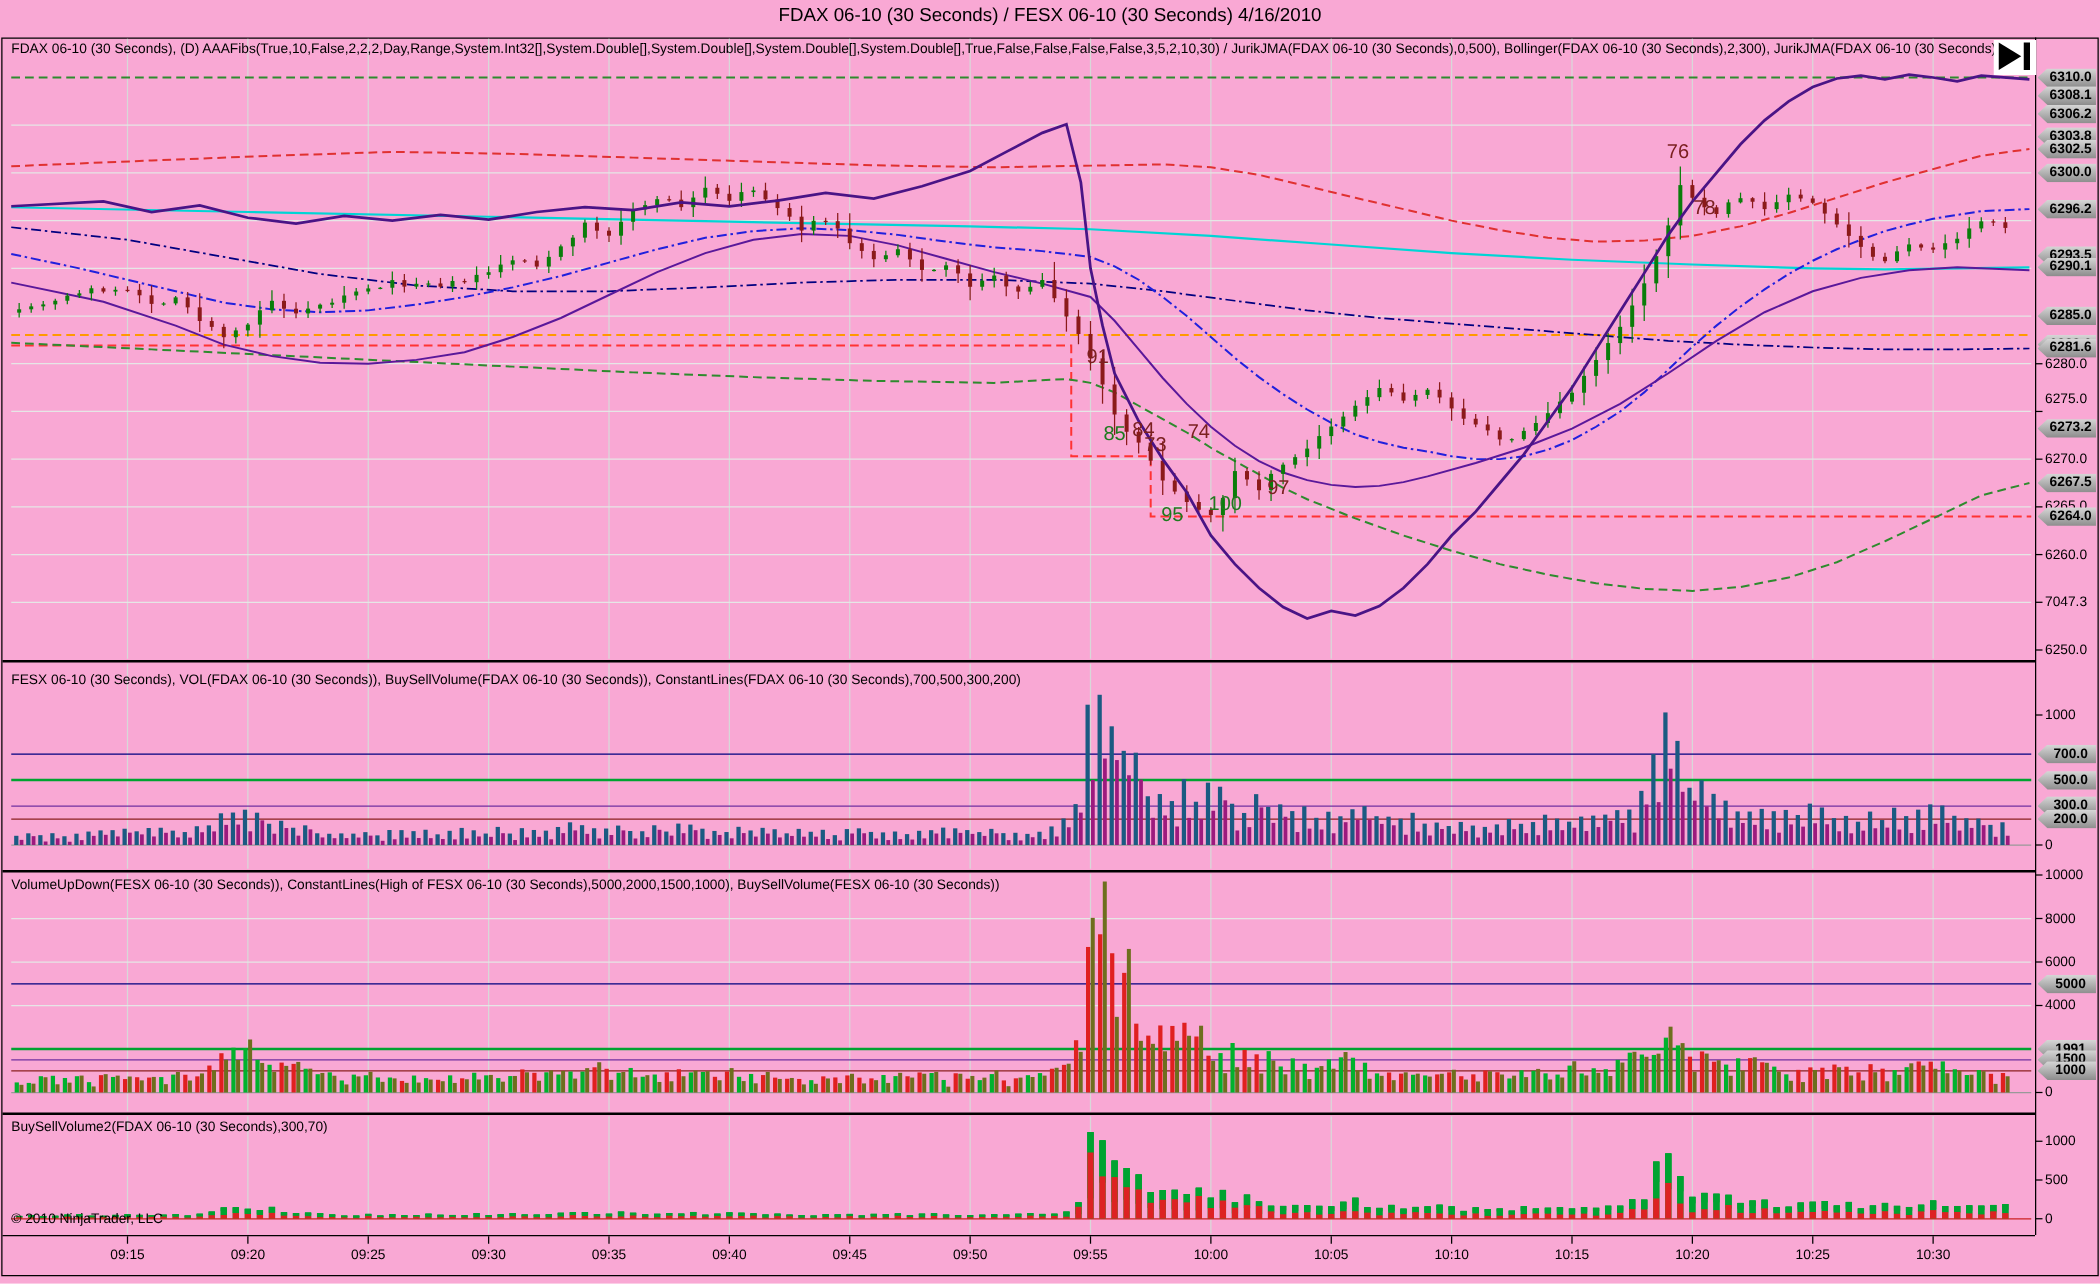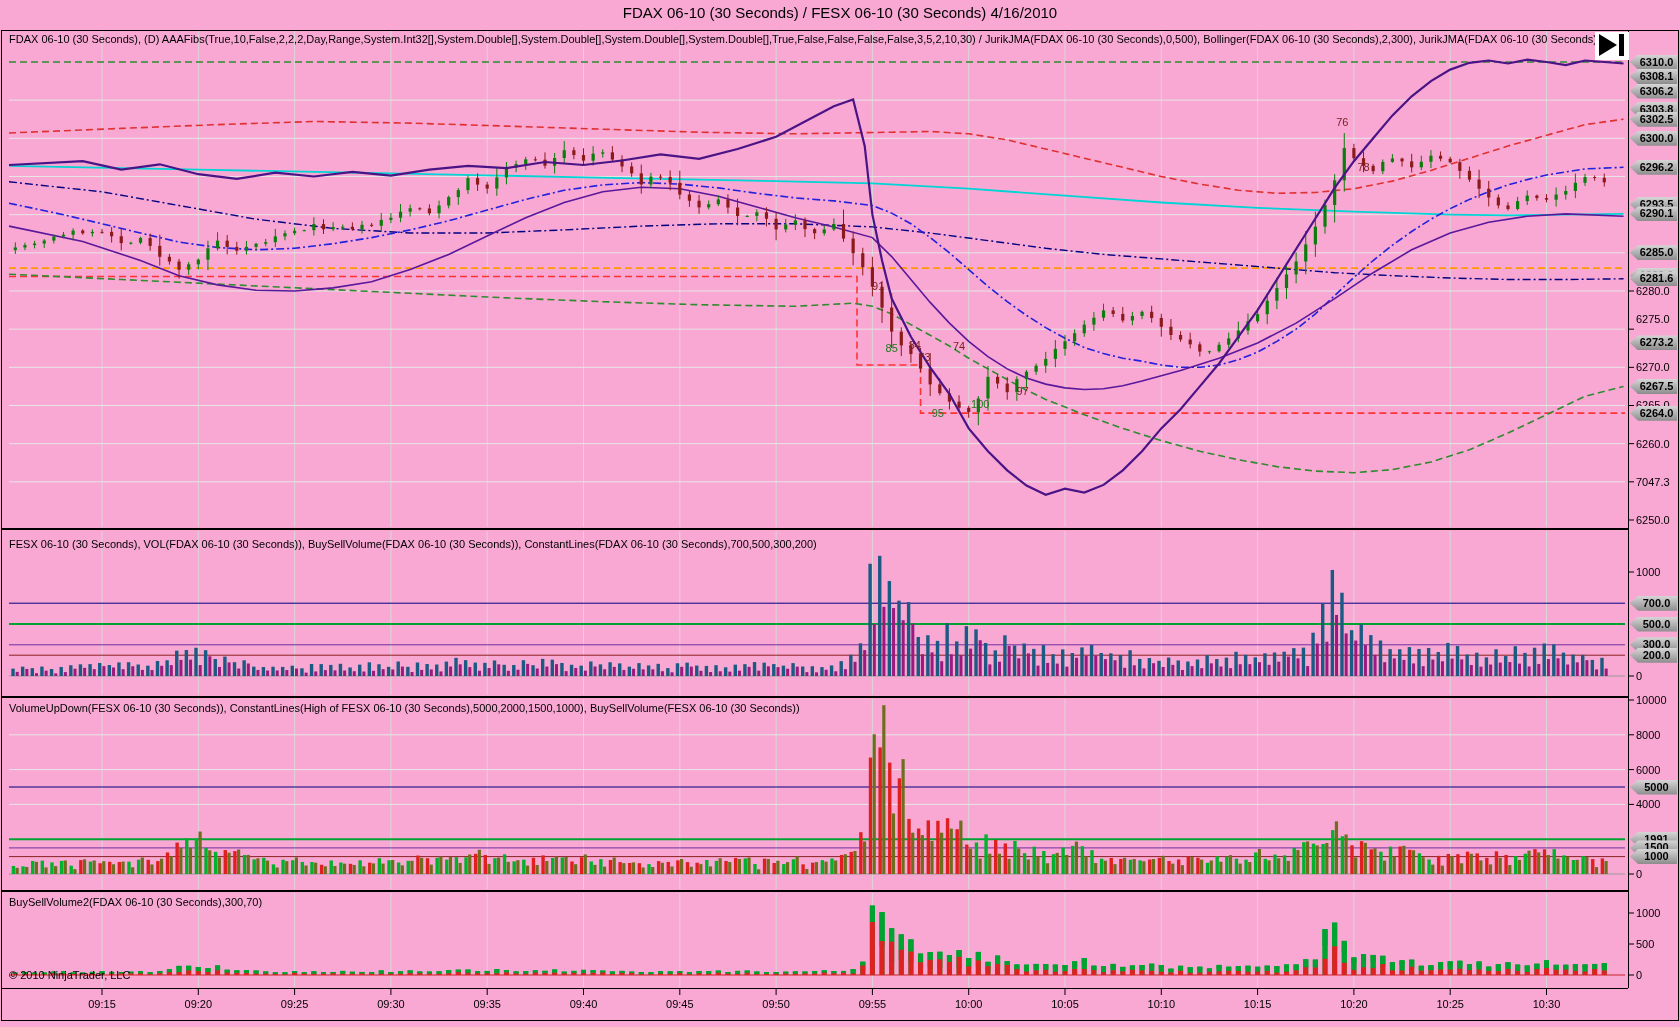--- a/index.html
+++ b/index.html
@@ -15,21 +15,21 @@
   #p2label{top:538px;width:1610px;}
   #p3label{top:702px;width:1610px;}
   #p4label{top:896px;width:1610px;}
   .ytick{position:absolute;left:1636px;width:44px;font-size:11px;height:14px;line-height:14px;z-index:3;}
   .tag{position:absolute;left:1630px;min-width:47px;height:15px;line-height:15px;font-size:11px;
        font-weight:600;text-align:center;color:#000;z-index:4;
        background:linear-gradient(#d6d6d6,#8c8c8c);
        clip-path:polygon(0 50%,8px 0,100% 0,100% 100%,8px 100%);
        padding:0 3px 0 9px;box-sizing:border-box;}
   .tlabel{position:absolute;top:998px;width:60px;margin-left:-30px;text-align:center;font-size:11px;z-index:3;}
-  .annot{position:absolute;font-size:11px;z-index:5;transform:translate(-50%,-50%);white-space:nowrap;}
+  .annot{position:absolute;font-size:16px;z-index:5;transform:translate(-50%,-50%);white-space:nowrap;}
   #copyright{position:absolute;left:9px;top:969px;font-size:11px;z-index:6;}
   #gotolast{position:absolute;left:1595px;top:32px;width:34px;height:28px;background:#fff;z-index:7;cursor:pointer;}
 </style>
 </head>
 <body>
 
 <div id="app">
   <div id="title">FDAX 06-10 (30 Seconds) / FESX 06-10 (30 Seconds)  4/16/2010</div>
 
   <div id="frame"></div>

